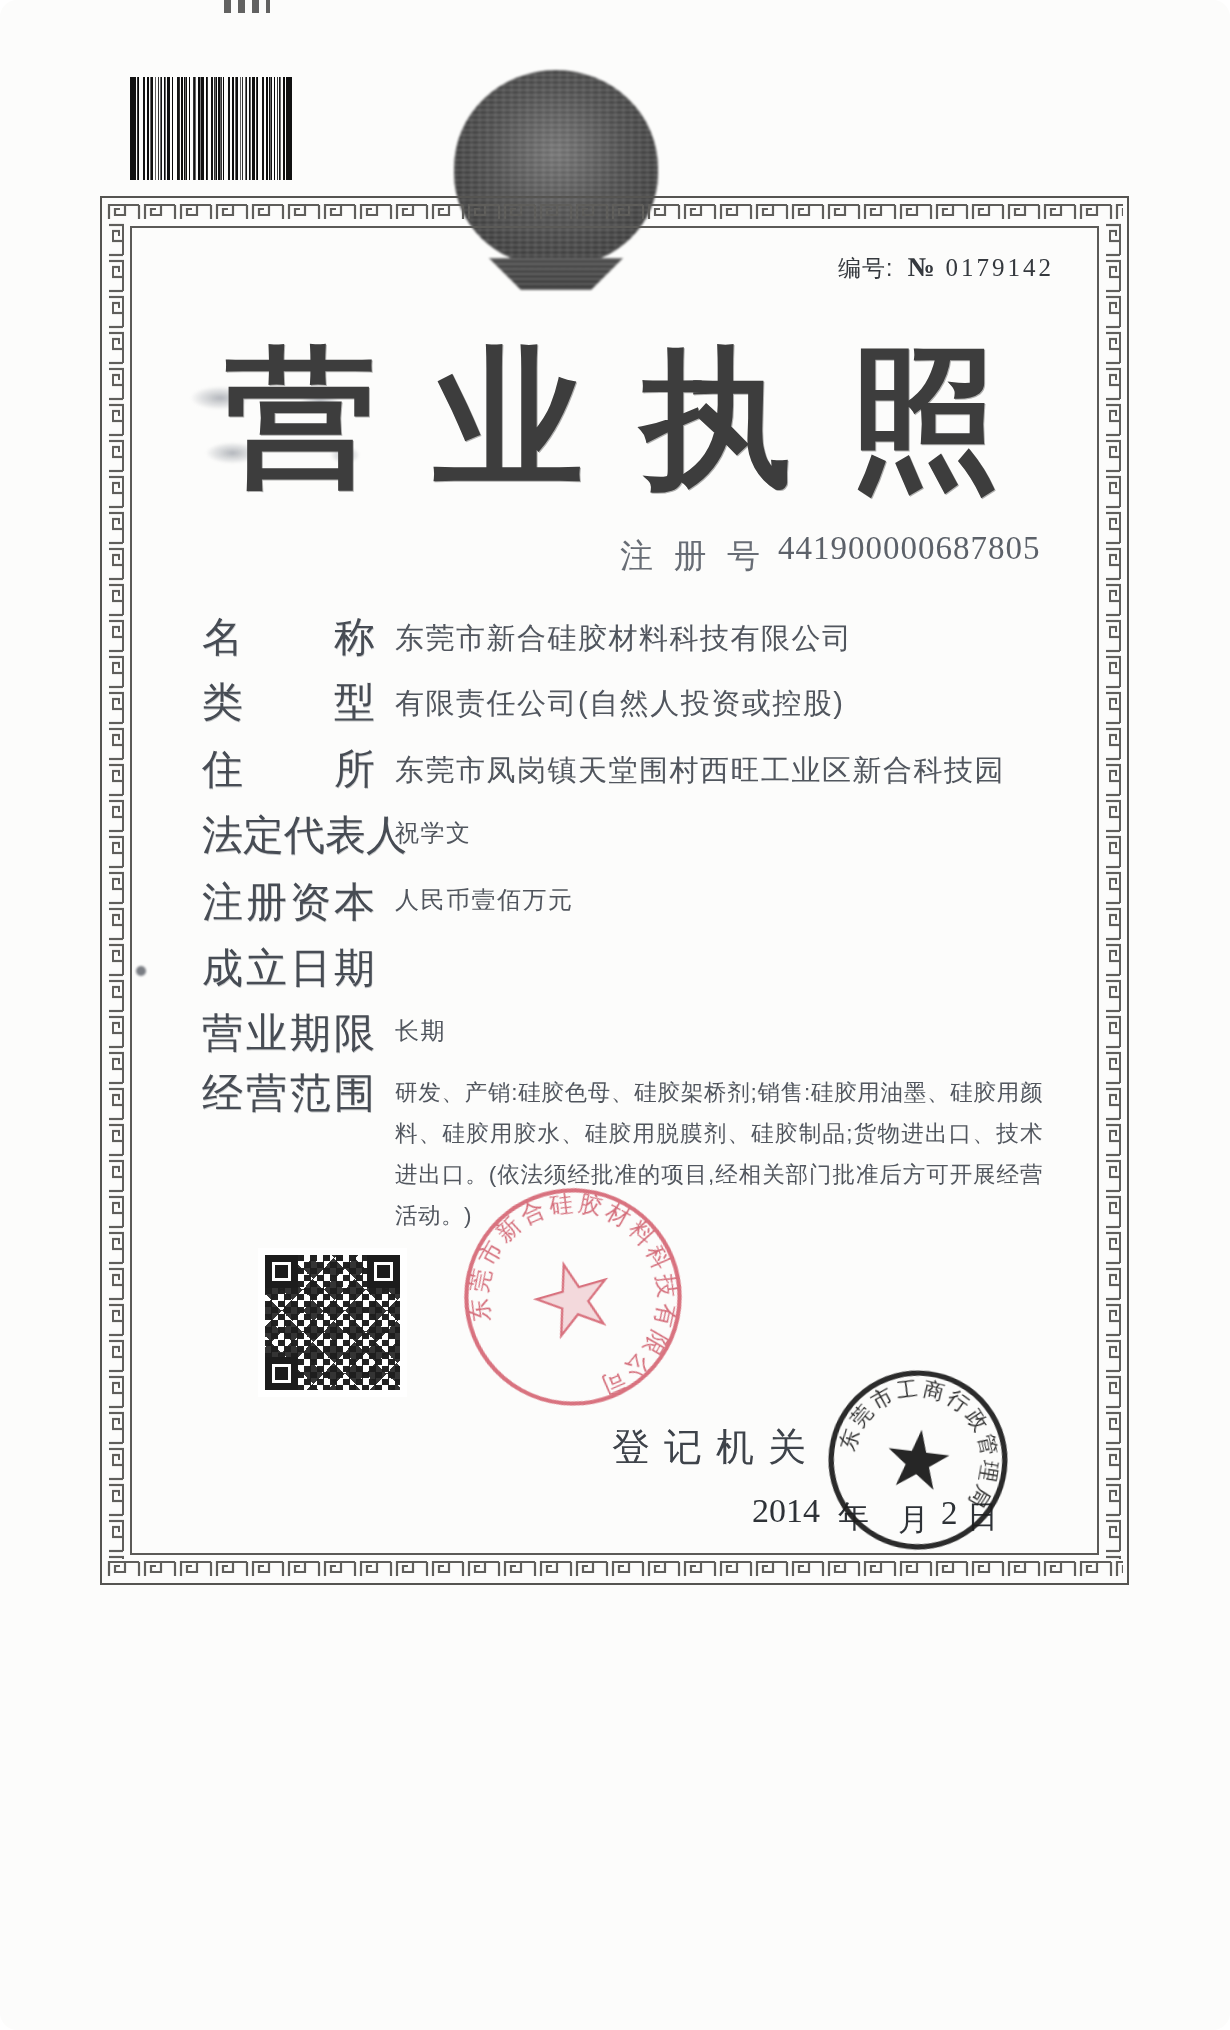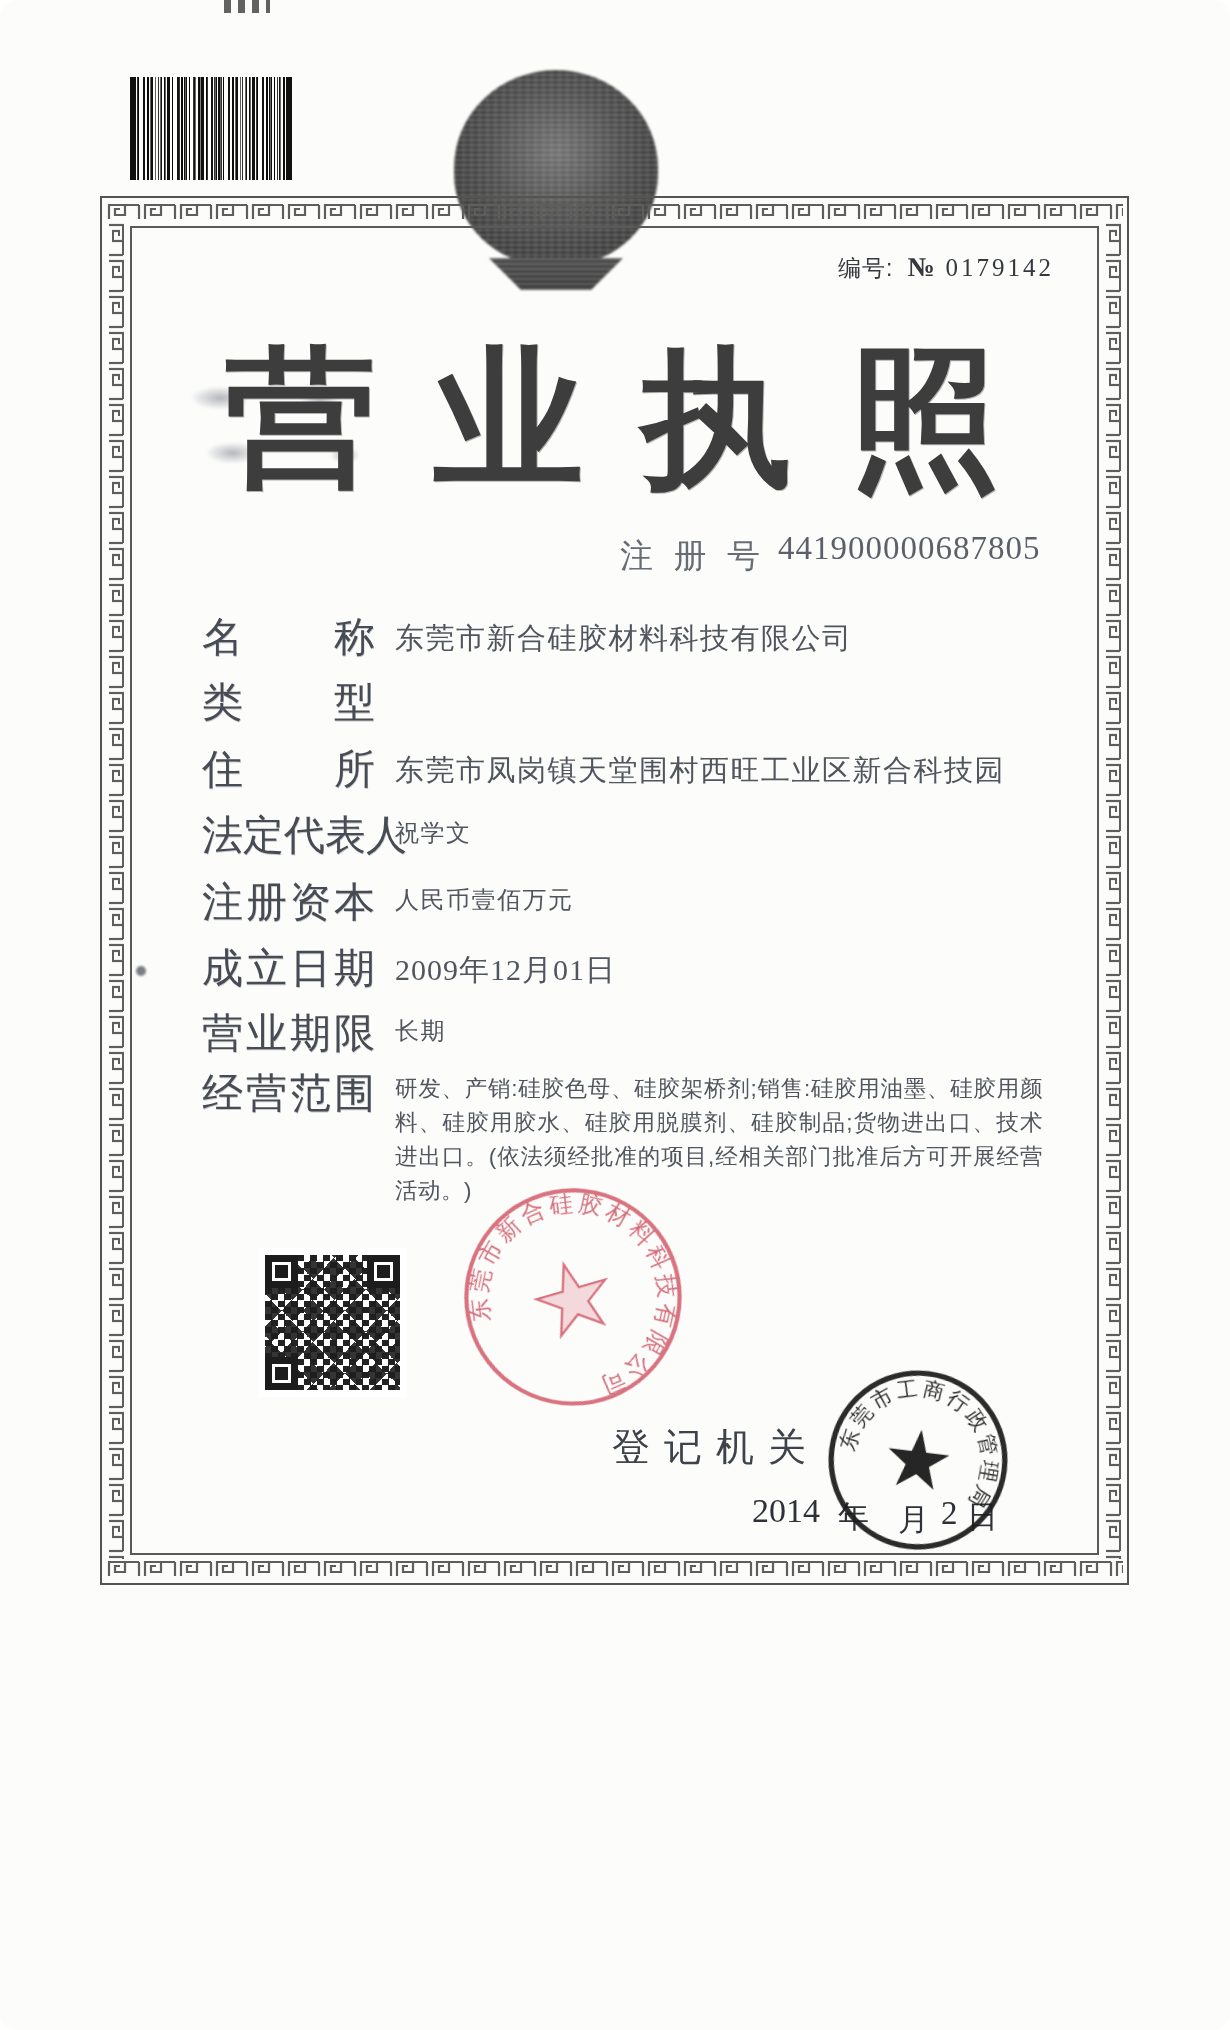--- a/index.html
+++ b/index.html
@@ -48,21 +48,21 @@
   .regline-value{left:778px;top:530px;font-family:"Liberation Serif",serif;font-size:33px;
     color:#5c6169;letter-spacing:1px;}
 
   
   .row{position:absolute;left:202px;display:flex;align-items:flex-start;}
   .row .flabel{width:173px;display:flex;justify-content:space-between;flex-shrink:0;
     font-size:41px;font-weight:500;color:#474c54;text-shadow:.5px .5px 0 rgba(70,75,82,.3);}
   .row .fvalue{margin-left:20px;padding-top:9px;font-size:29px;color:#51565e;letter-spacing:1.5px;white-space:nowrap;}
   .row.small .fvalue{font-size:24px;}
   .row.datef .fvalue{font-family:"Liberation Serif",serif;font-size:30px;letter-spacing:1px;}
-  .row.scope .fvalue{white-space:normal;width:648px;font-size:22.5px;line-height:34px;
+  .row.scope .fvalue{white-space:normal;width:648px;font-size:22.5px;line-height:41px;
     letter-spacing:.5px;padding-top:6px;text-align:justify;}
 
   
   .qr{left:258px;top:1248px;width:149px;height:149px;background:#fff;padding:0;}
   .qr .mods{position:absolute;inset:7px;
     background:
       repeating-conic-gradient(from 45deg, rgba(30,30,30,.9) 0 25%, rgba(255,255,255,0) 0 50%) 6px 3px/21px 21px,
       repeating-conic-gradient(#222 0 25%, #fff 0 50%) 0 0/13px 13px;
     filter:blur(.3px);}
   .finder{position:absolute;width:33px;height:33px;border:7px solid #1c1c1c;background:#fff;box-sizing:border-box;}
@@ -158,20 +158,21 @@
         <span>名</span>
         <span>称</span>
       </div>
     <div class="fvalue">东莞市新合硅胶材料科技有限公司</div>
   </div>
   <div class="row" style="top:675px;">
     <div class="flabel">
         <span>类</span>
         <span>型</span>
       </div>
+    <div class="fvalue">有限责任公司(自然人投资或控股)</div>
   </div>
   <div class="row" style="top:742px;">
     <div class="flabel">
         <span>住</span>
         <span>所</span>
       </div>
     <div class="fvalue">东莞市凤岗镇天堂围村西旺工业区新合科技园</div>
   </div>
   <div class="row small" style="top:808px;">
     <div class="flabel">
@@ -192,21 +193,20 @@
       </div>
     <div class="fvalue">人民币壹佰万元</div>
   </div>
   <div class="row datef" style="top:941px;">
     <div class="flabel">
         <span>成</span>
         <span>立</span>
         <span>日</span>
         <span>期</span>
       </div>
-    <div class="fvalue">2009年12月01日</div>
   </div>
   <div class="row small" style="top:1006px;">
     <div class="flabel">
         <span>营</span>
         <span>业</span>
         <span>期</span>
         <span>限</span>
       </div>
     <div class="fvalue">长期</div>
   </div>

